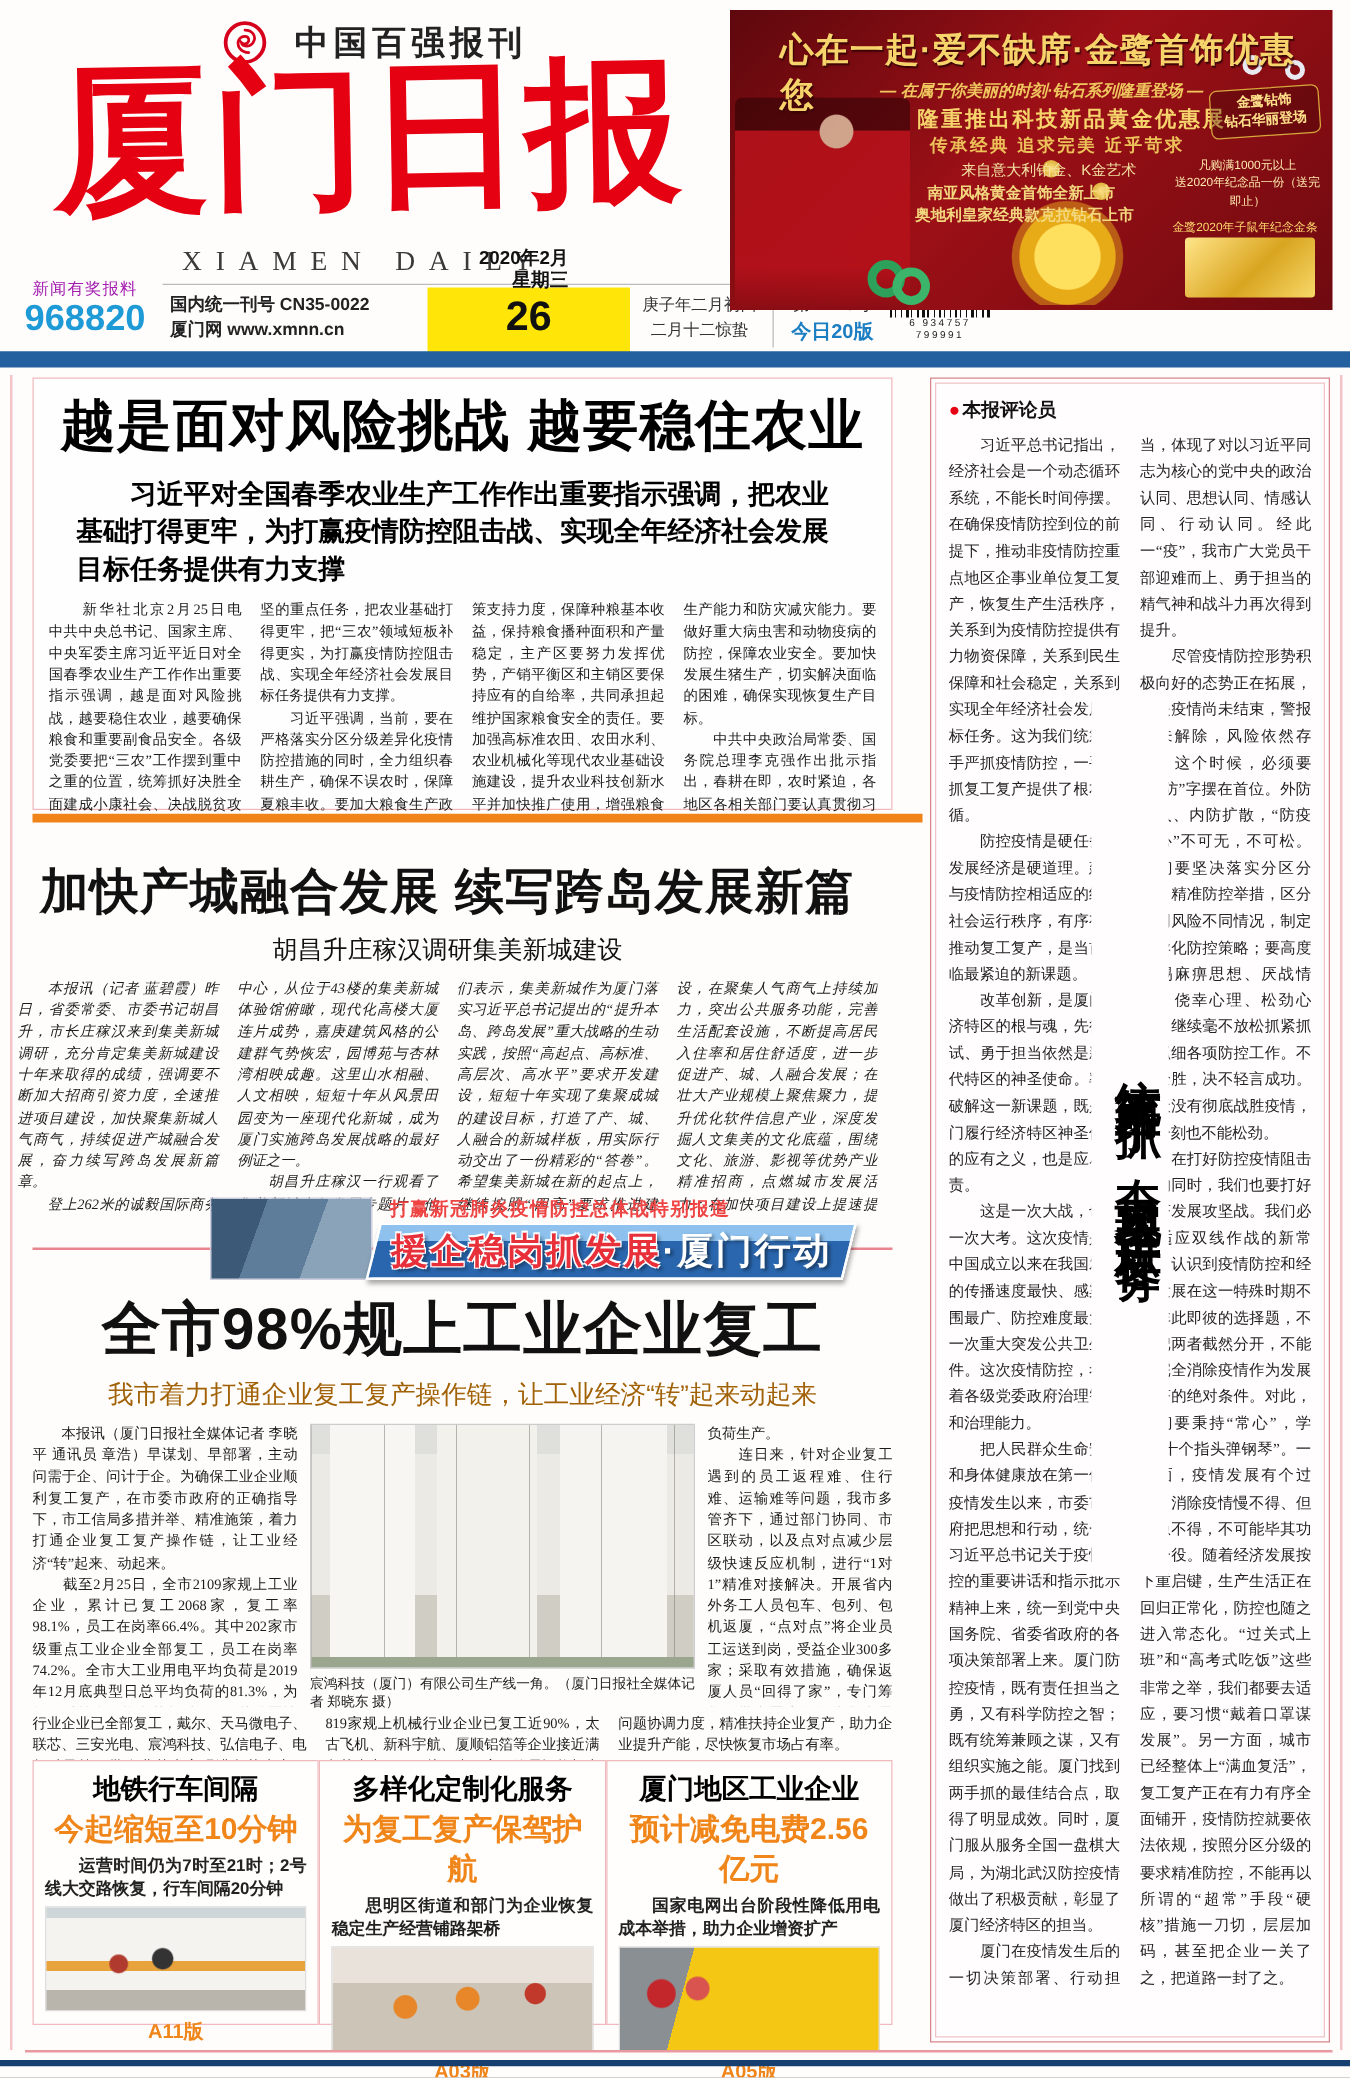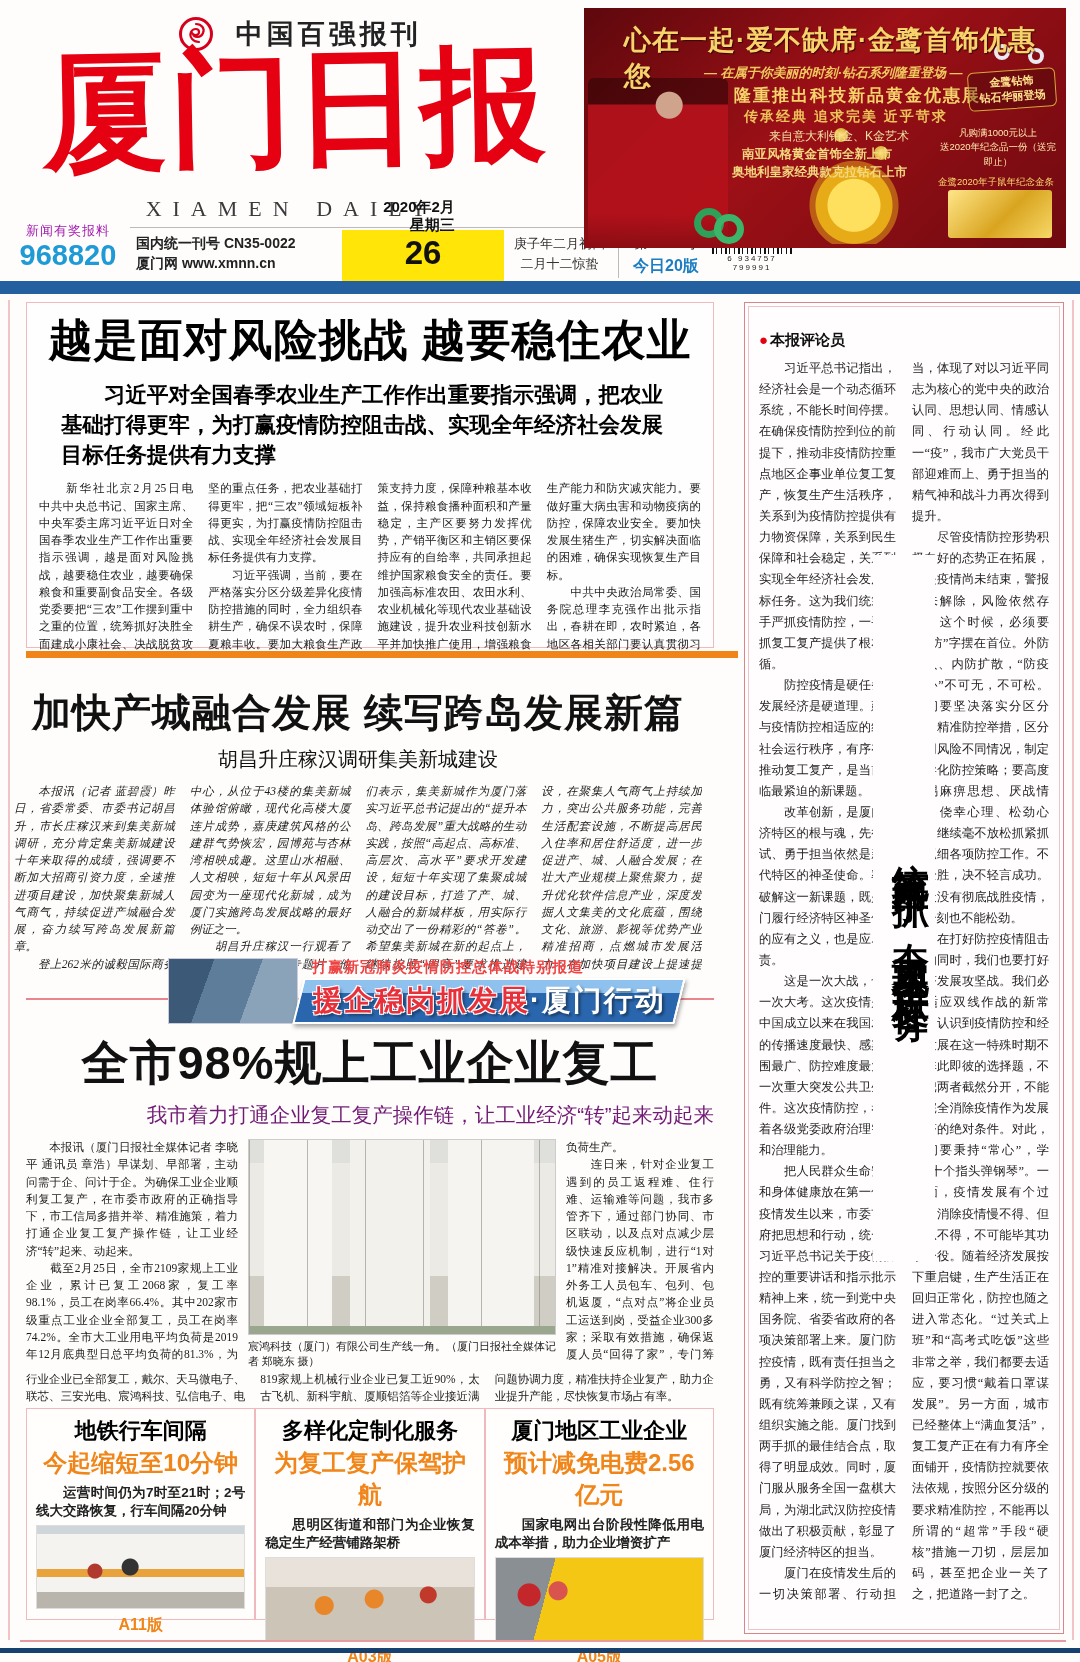--- a/index.html
+++ b/index.html
@@ -75,21 +75,21 @@
   .special-photo { position:absolute; left:142px; top:2px; width:130px; height:66px; background:linear-gradient(110deg,#3c5a77 0 30%,#5d7d9a 30% 62%,#8aa3b8 62%), radial-gradient(circle at 20% 30%, #c0392b 0 7px, transparent 8px), radial-gradient(circle at 45% 25%, #c0392b 0 6px, transparent 7px); background-blend-mode:normal; border:1px solid #ccd; }
   .special-tagline { position:absolute; left:286px; top:2px; font-size:15px; font-weight:900; color:#ef4444; letter-spacing:1px; }
   .special-ribbon { position:absolute; left:272px; top:22px; width:382px; height:46px; transform:skewX(-14deg); background:linear-gradient(180deg,#8ec1ee 0 30%,#2a66ad 30% 100%); border:2px solid #fff; box-shadow:2px 3px 4px rgba(0,0,0,.35); display:flex; align-items:center; justify-content:center; }
   .special-ribbon .inner { transform:skewX(14deg); white-space:nowrap; }
   .rb-main { font-size:29px; font-weight:900; color:#e8303a; text-shadow:-1px -1px 0 #fff,1px -1px 0 #fff,-1px 1px 0 #fff,1px 1px 0 #fff,3px 3px 3px rgba(0,0,0,.4); letter-spacing:2px; }
   .rb-suffix { font-size:29px; font-weight:900; color:#fff; text-shadow:2px 2px 3px rgba(0,0,0,.45); letter-spacing:2px; }
 
   
   .article3 { position:absolute; top:1032px; left:26px; width:688px; height:372px; }
   .a3-headline { text-align:center; font-size:47px; font-weight:900; letter-spacing:1px; }
-  .a3-deck { margin-top:6px; text-align:right; font-size:20.5px; color:#701a75; }
+  .a3-deck { margin-top:6px; text-align:center; font-size:20.5px; color:#a16207; }
   .a3-row { display:flex; gap:10px; margin-top:10px; height:226px; }
   .a3-left { width:212px; height:226px; }
   .a3-mid { width:308px; }
   .a3-photo { width:308px; height:196px; border:1px solid #ccc;
      background:
        linear-gradient(0deg, #9aa78e 0 8px, transparent 8px),
        repeating-linear-gradient(90deg, rgba(120,118,110,.5) 0 1px, transparent 1px 58px),
        linear-gradient(90deg, transparent 0 5%, #f7f6f2 5% 27%, transparent 27% 33%, #f2f1ec 33% 59%, transparent 59% 65%, #f5f4f0 65% 93%, transparent 93%),
        linear-gradient(180deg, #dfe0db 0 12%, #eceae4 12% 70%, #cfcdc4 70% 100%); }
   .a3-caption { margin-top:4px; font-size:11px; color:#222; font-family:"Liberation Serif", serif; }
@@ -112,21 +112,21 @@
       radial-gradient(circle at 52% 50%, #e8872a 0 9px, transparent 10px),
       radial-gradient(circle at 78% 45%, #c0392b 0 8px, transparent 9px),
       linear-gradient(180deg, #e8e2da 0 35%, #cdc4b8 35%); }
   .t-photo.power { background:
       radial-gradient(circle at 16% 45%, #c3272b 0 11px, transparent 12px),
       radial-gradient(circle at 30% 40%, #d9534f 0 9px, transparent 10px),
       linear-gradient(105deg, #8a8f94 0 26%, #f3c713 26%); }
   .t-pageref { margin-top:6px; text-align:center; font-size:16px; font-weight:800; color:#f08519; }
 
   
-  .commentary { position:absolute; top:302px; left:744px; width:320px; height:1332px; border:1px solid #d9858c; outline:1px solid #eec3c6; outline-offset:-5px; background:#fffdfd; padding:28px 14px; }
+  .commentary { position:absolute; top:302px; left:744px; width:320px; height:1332px; border:1px solid #d9858c; outline:1px solid #eec3c6; outline-offset:-5px; background:#fffdfd; padding:16px 14px; }
   .c-byline { font-size:15px; font-weight:800; color:#111; }
   .c-byline .dot { color:#e50012; margin-right:2px; }
   .c-body { margin-top:8px; height:1262px; column-count:2; column-gap:16px; font-family:"Liberation Serif", serif; font-size:12.3px; line-height:1.72; text-align:justify; color:#232323; white-space:pre-line; overflow:hidden; }
   .c-vertical { position:absolute; top:252px; left:50%; transform:translateX(-50%); height:706px; width:62px; background:#fffdfd; display:flex; justify-content:center; writing-mode:vertical-rl; text-orientation:upright; font-size:37px; font-weight:900; letter-spacing:7px; color:#000; font-family:"Liberation Sans", sans-serif; }
 
   .page-rule-pink { position:absolute; top:1640px; left:20px; width:1046px; height:2px; background:#e89aa0; }
   .page-rule-navy { position:absolute; top:1648px; left:0; width:1080px; height:5px; background:#15406f; }
 </style>
 </head>
 <body>

